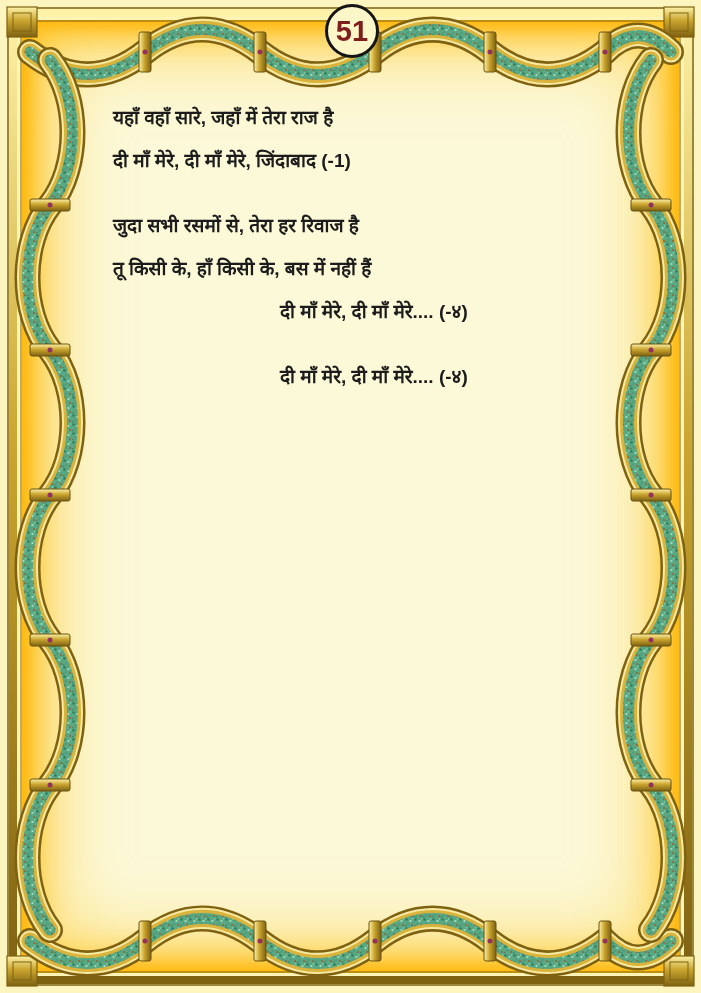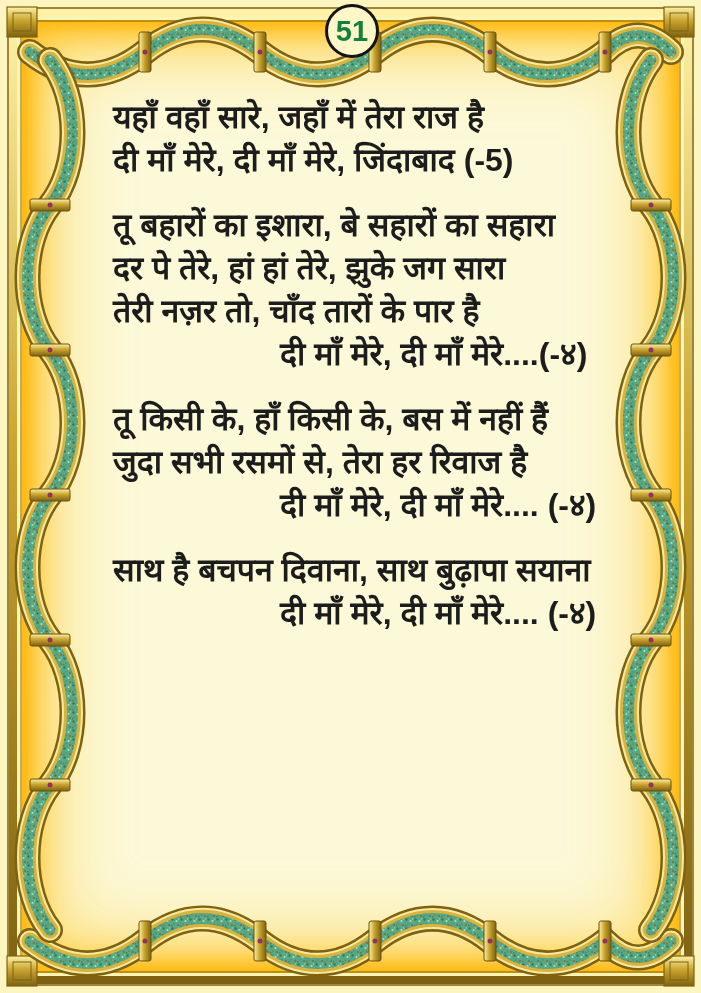--- a/index.html
+++ b/index.html
@@ -31,29 +31,29 @@
   }
   .pagenum {
     position: absolute;
     left: 325px; top: 4px;
     width: 54px; height: 54px;
     box-sizing: border-box;
     background: #fcf6c9;
     border: 3px solid #141414;
     border-radius: 50%;
     display: flex; align-items: center; justify-content: center;
-    font-size: 29px; font-weight: 700; color: #15803d;
+    font-size: 29px; font-weight: 700; color: #7f1d1d;
     z-index: 5;
   }
   .lyrics {
     position: absolute;
     left: 113px; top: 96px; right: 60px;
     z-index: 4;
     color: #1c1c1c;
-    font-size: 32px;
+    font-size: 19px;
     font-weight: 700;
     line-height: 43px;
   }
   .stanza { margin: 0 0 22px 0; }
   .line { white-space: nowrap; }
   .line.indent { padding-left: 167px; }
 </style>
 </head>
 <body>
 
@@ -189,32 +189,25 @@
     </g>
   </svg>
 
   <div class="pagenum">
     <span>51</span>
   </div>
 
   <div class="lyrics">
     <div class="stanza">
       <div class="line">यहाँ वहाँ सारे, जहाँ में तेरा राज है</div>
-      <div class="line">दी माँ मेरे, दी माँ मेरे, जिंदाबाद (-5)</div>
+      <div class="line">दी माँ मेरे, दी माँ मेरे, जिंदाबाद (-1)</div>
     </div>
     <div class="stanza">
-      <div class="line">तू बहारों का इशारा, बे सहारों का सहारा</div>
-      <div class="line">दर पे तेरे, हां हां तेरे, झुके जग सारा</div>
-      <div class="line">तेरी नज़र तो, चाँद तारों के पार है</div>
-      <div class="line indent">दी माँ मेरे, दी माँ मेरे....(-४)</div>
-    </div>
-    <div class="stanza">
+      <div class="line">जुदा सभी रसमों से, तेरा हर रिवाज है</div>
       <div class="line">तू किसी के, हाँ किसी के, बस में नहीं हैं</div>
-      <div class="line">जुदा सभी रसमों से, तेरा हर रिवाज है</div>
       <div class="line indent">दी माँ मेरे, दी माँ मेरे.... (-४)</div>
     </div>
     <div class="stanza">
-      <div class="line">साथ है बचपन दिवाना, साथ बुढ़ापा सयाना</div>
       <div class="line indent">दी माँ मेरे, दी माँ मेरे.... (-४)</div>
     </div>
   </div>
 
 </div>
 
 </body></html>

